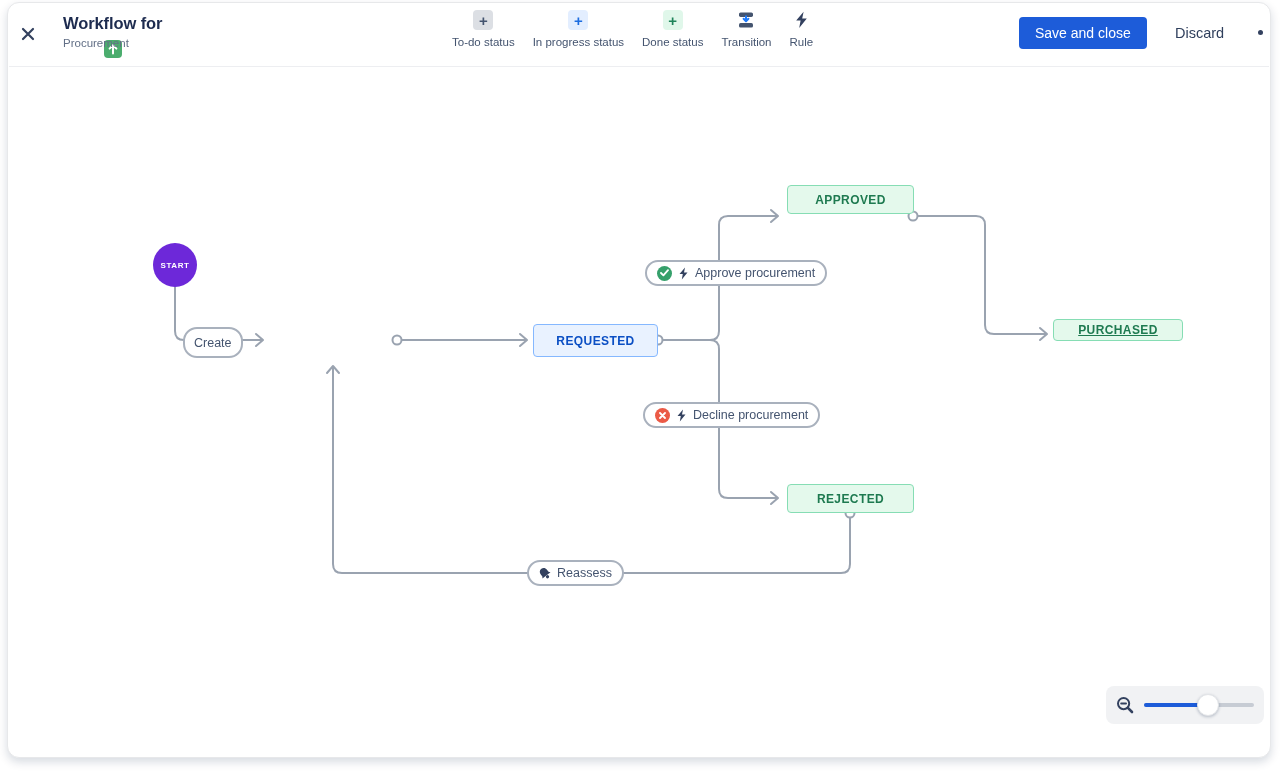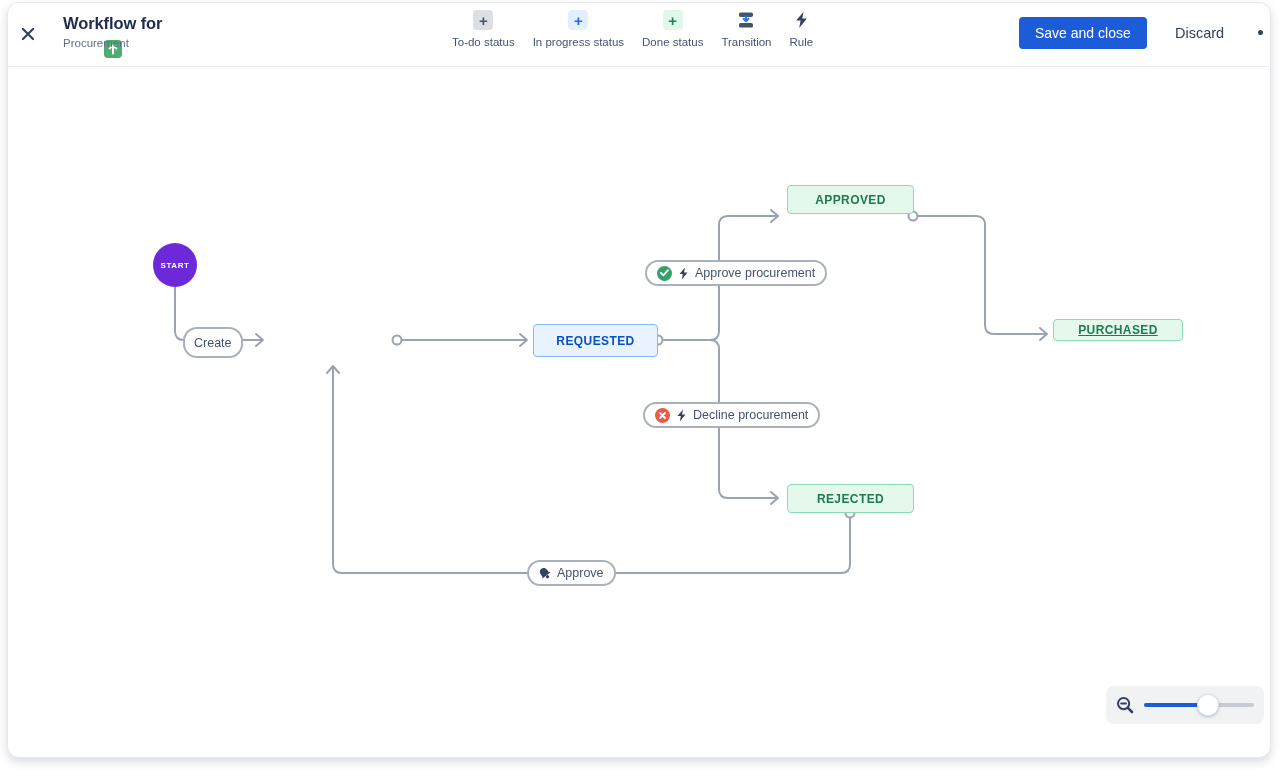--- a/index.html
+++ b/index.html
@@ -187,21 +187,21 @@
     <span>Decline procurement</span>
   </div>
 
   <div class="pill" style="left:527px; top:560px;">
     <span class="bell-wrap">
       <svg width="12" height="13" viewBox="0 0 12 13">
         <path d="M6 0.5 C3.6 0.5 2.1 2.3 2.1 4.7 V7.2 L0.9 8.9 H11.1 L9.9 7.2 V4.7 C9.9 2.3 8.4 0.5 6 0.5 Z" fill="#33415F"></path>
         <circle cx="6" cy="10.6" r="1.6" fill="#33415F"></circle>
       </svg>
     </span>
-    <span>Approve</span>
+    <span>Reassess</span>
   </div>
 
   <div class="zoom-panel">
     <div class="zoom-out-btn">
       <svg width="19" height="19" viewBox="0 0 19 19">
         <circle cx="7.6" cy="7.6" r="5.6" stroke="#33415F" stroke-width="2" fill="none"></circle>
         <path d="M5.2 7.6 H10" stroke="#33415F" stroke-width="2" stroke-linecap="round"></path>
         <path d="M11.9 11.9 L16 16" stroke="#33415F" stroke-width="2.6" stroke-linecap="round"></path>
       </svg>
     </div>

